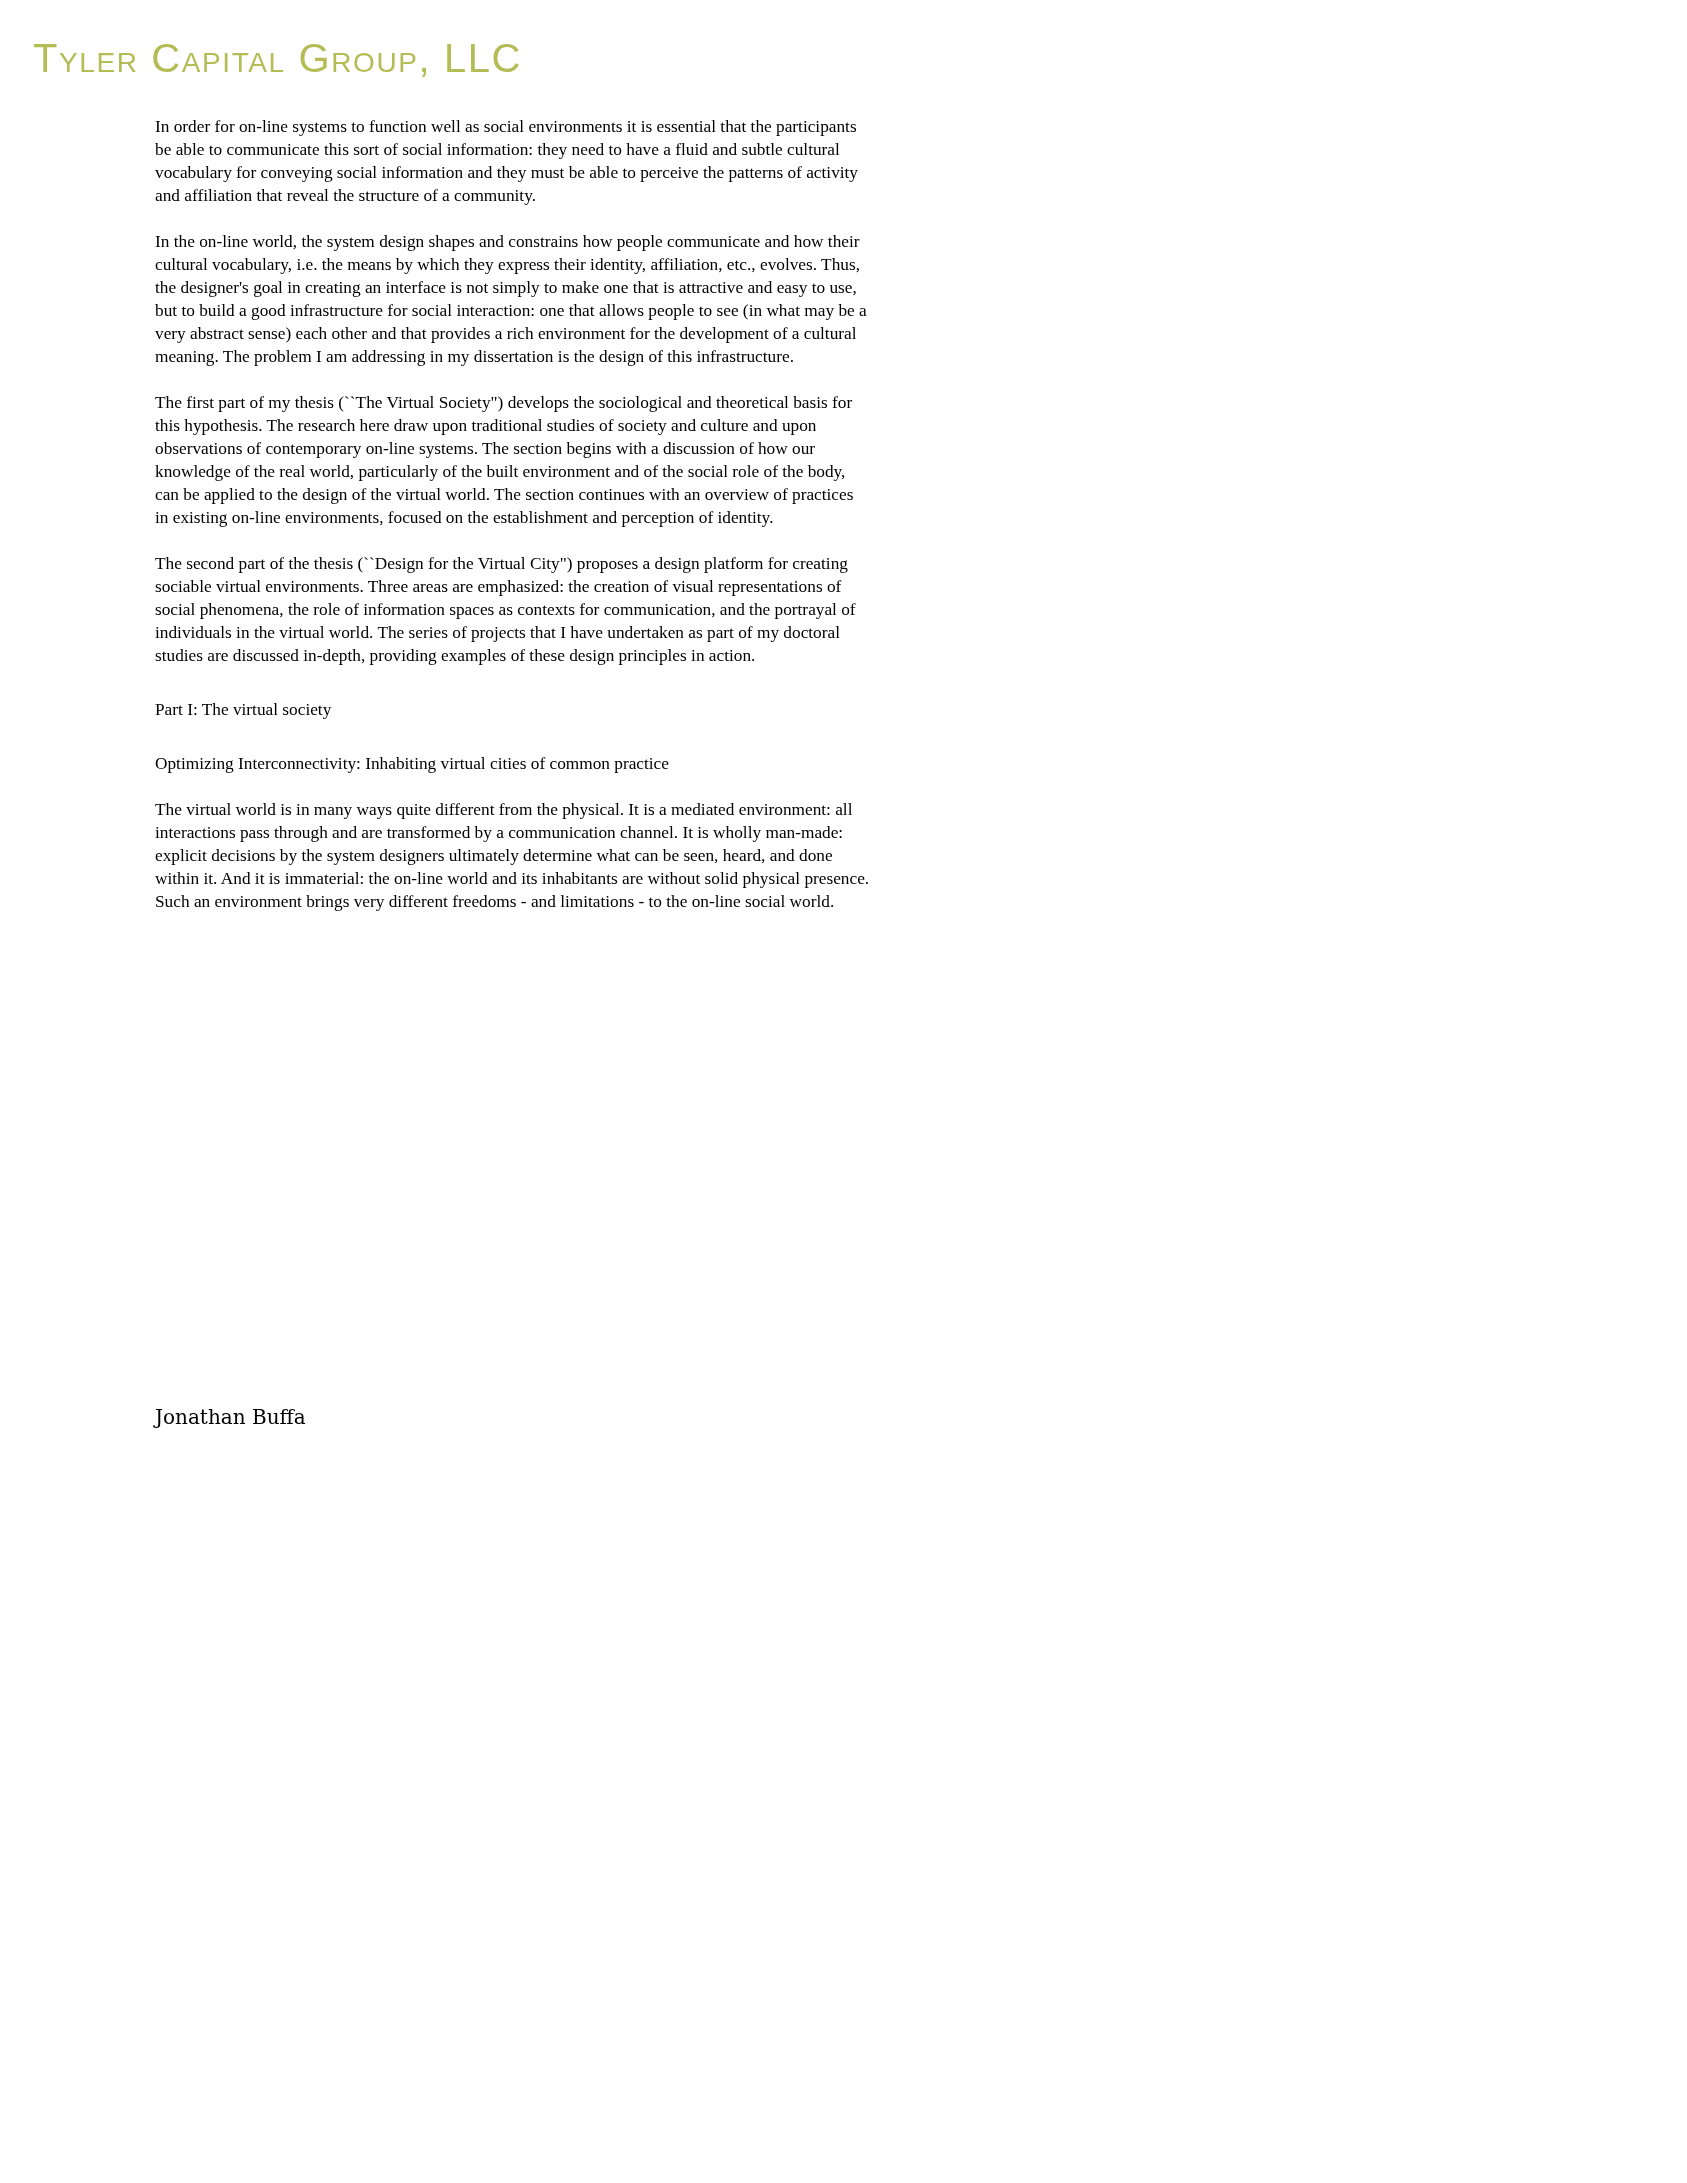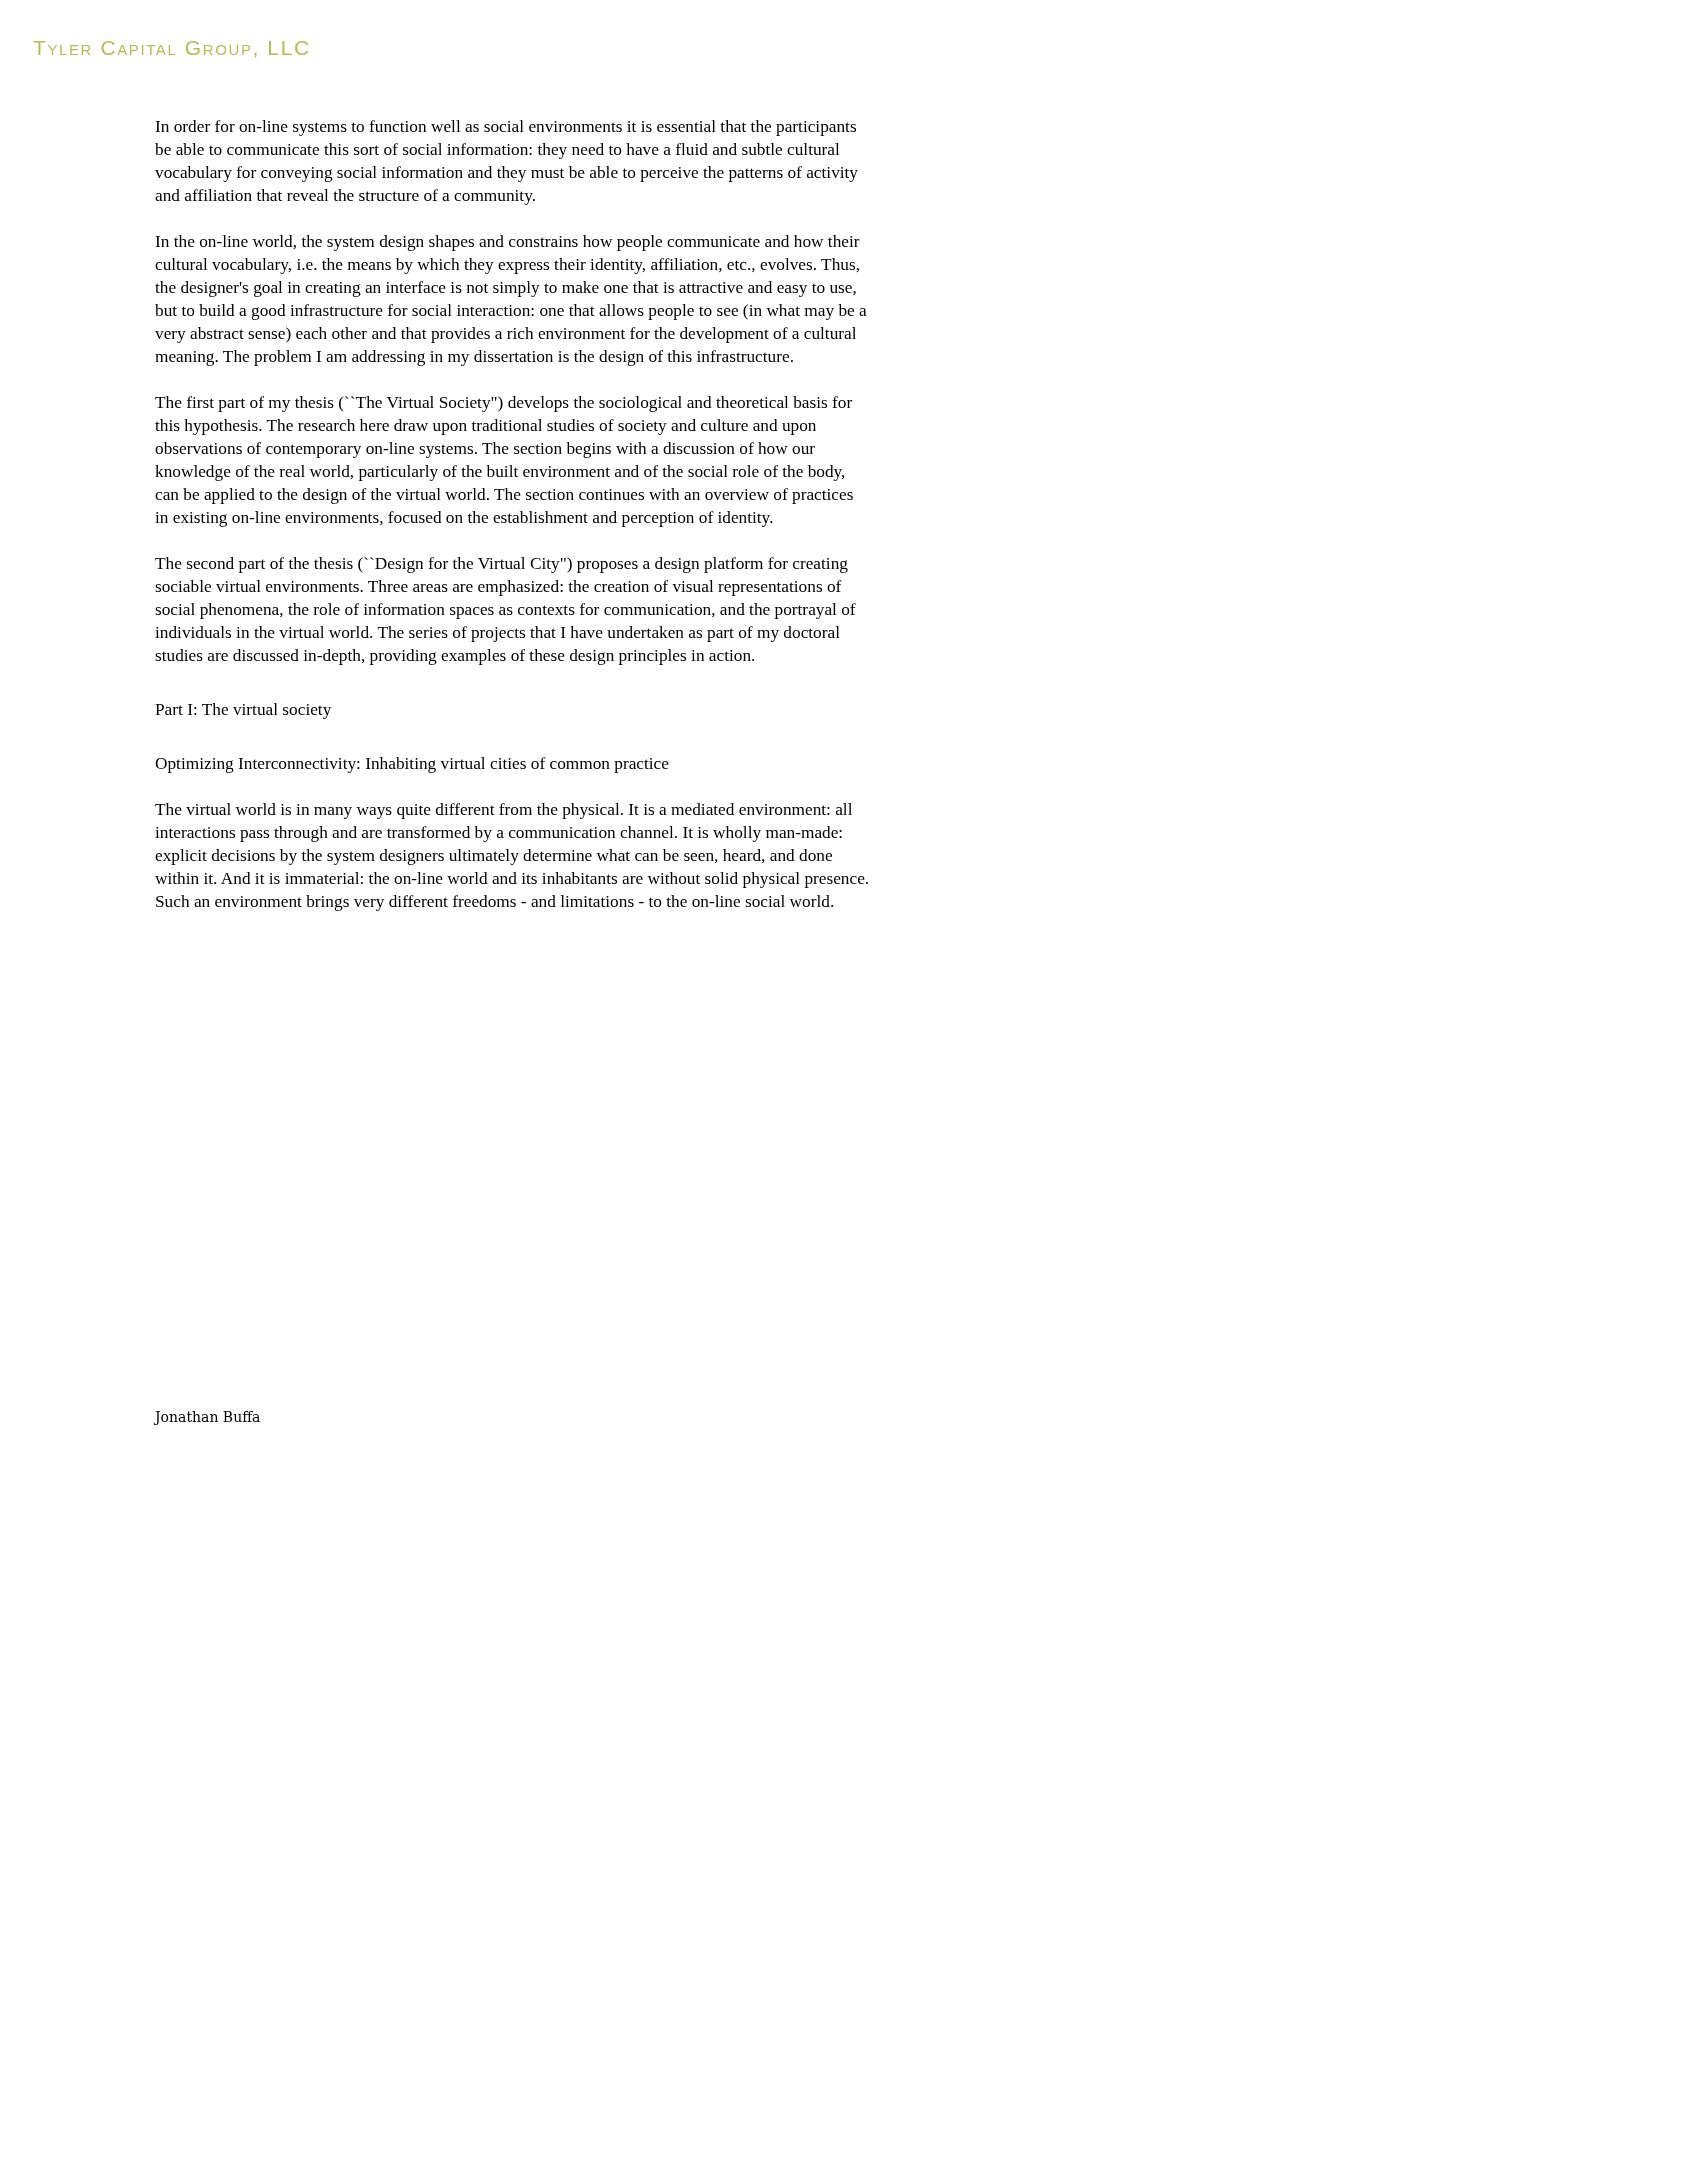--- a/index.html
+++ b/index.html
@@ -13,21 +13,21 @@
     height: 2183px;
     font-family: "Liberation Serif", serif;
     color: #000000;
   }
   .logo {
     position: absolute;
     left: 33px;
     top: 36px;
     font-family: "Liberation Sans", sans-serif;
     font-variant: small-caps;
-    font-size: 21px;
+    font-size: 40px;
     letter-spacing: 1.6px;
     color: #b4bd55;
     white-space: nowrap;
   }
   .content {
     position: absolute;
     left: 148px;
     top: 115px;
     width: 715px;
     font-size: 17.3px;
@@ -41,21 +41,21 @@
   .content p.tight {
     margin-bottom: 0;
     font-family: Liberation Serif, serif;
   }
   .content p.gap-before {
     margin-top: 31px;
   }
   .signature {
     margin-top: 490px;
     font-family: "DejaVu Serif", serif;
-    font-size: 14px;
+    font-size: 20px;
     line-height: 28px;
   }
 </style>
 </head>
 <body>
 
 <div class="page">
 
   <div class="logo" style="color: rgb(180, 189, 85);">Tyler Capital Group, LLC</div>
 

